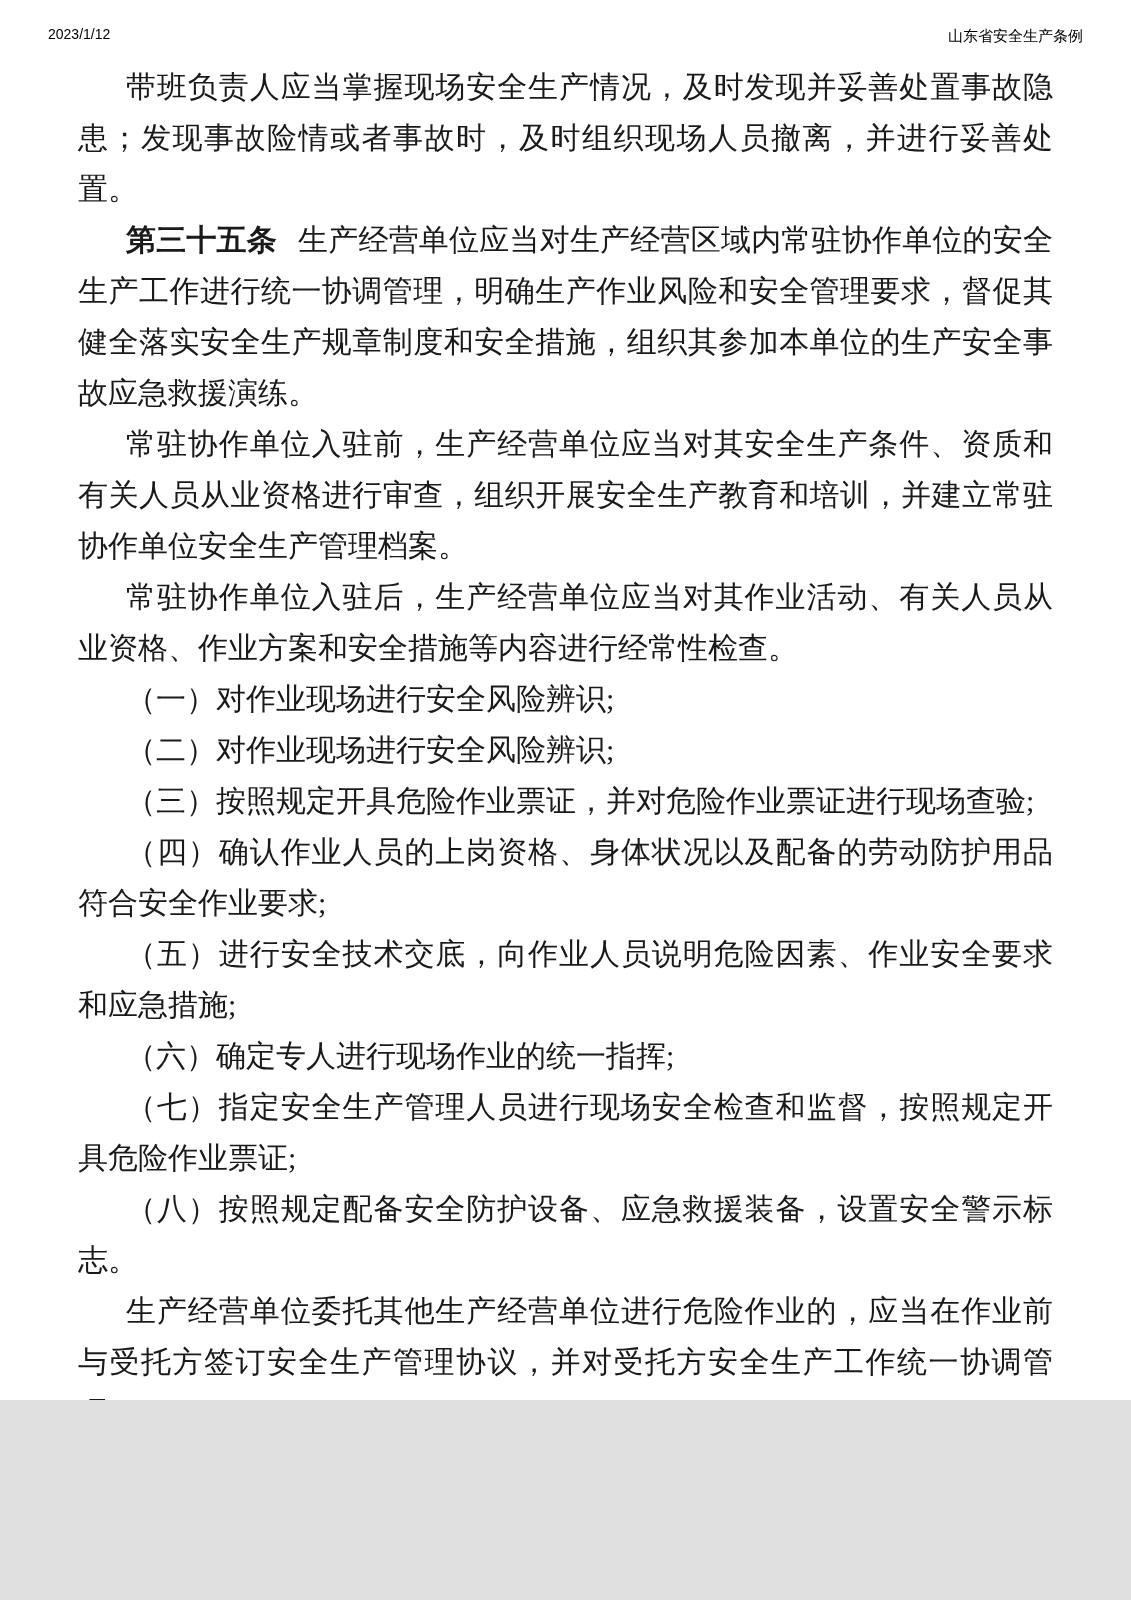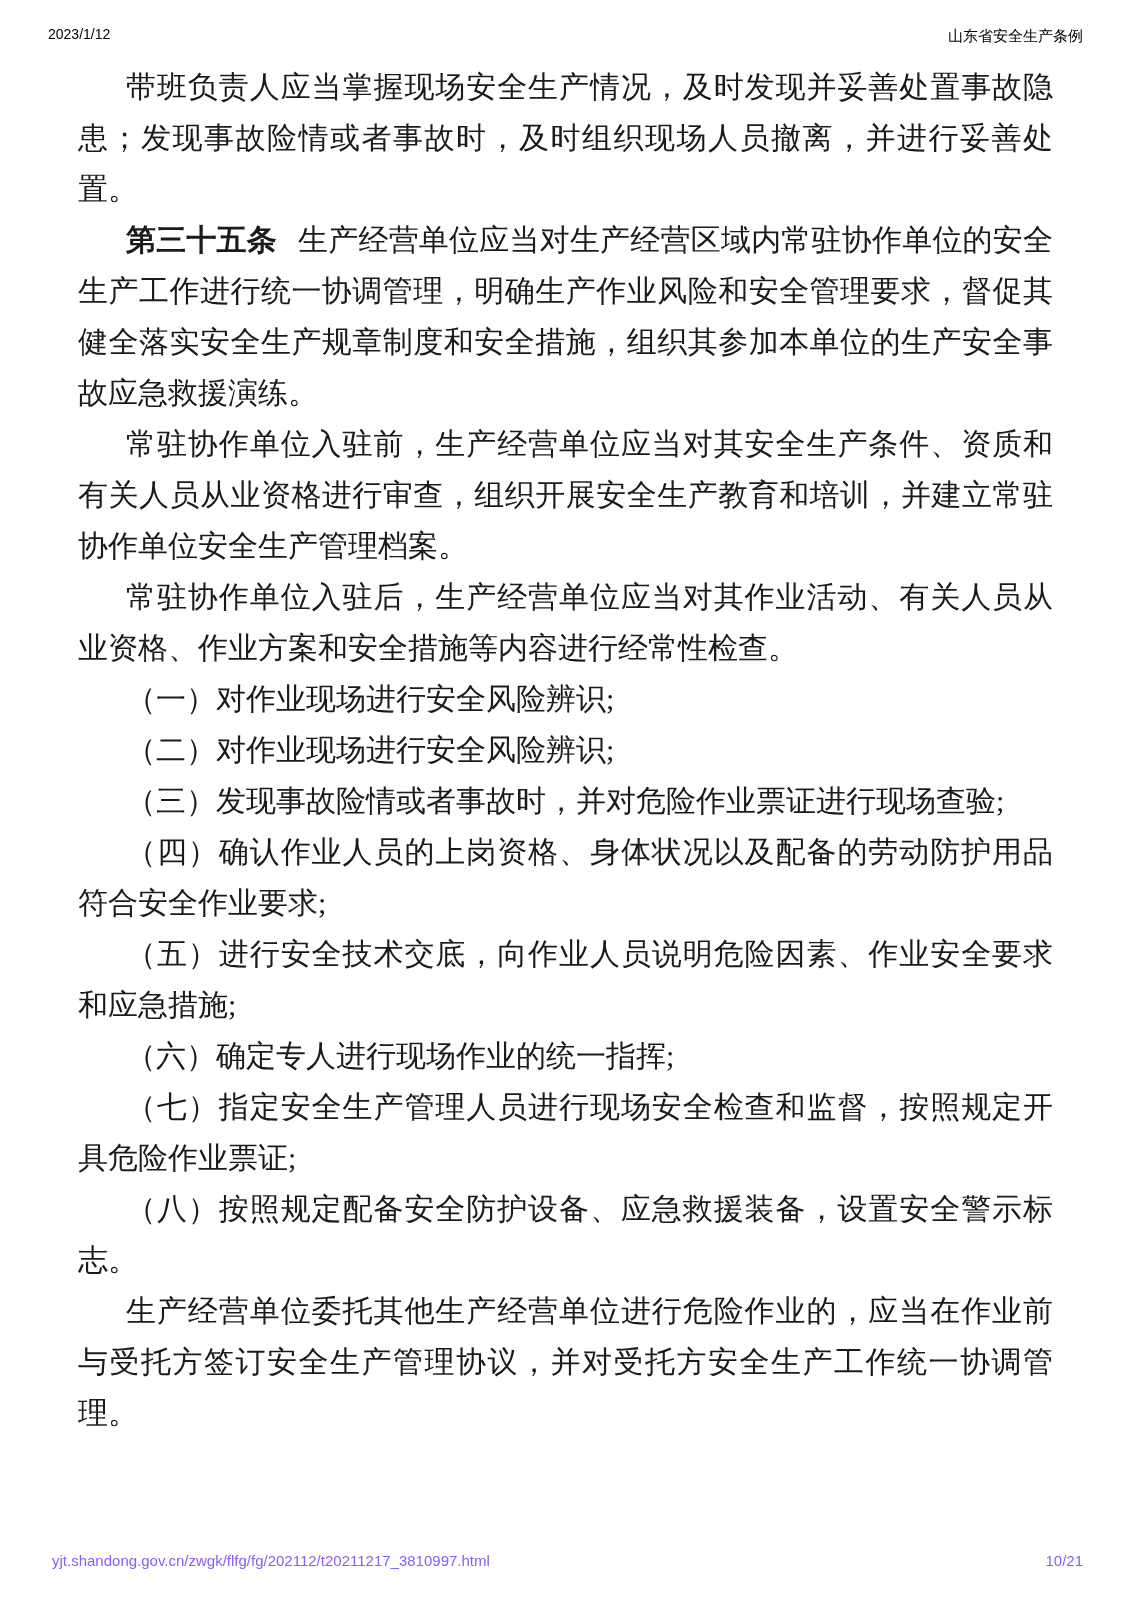--- a/index.html
+++ b/index.html
@@ -3,21 +3,21 @@
 <meta charset="utf-8">
 <style>
   html, body {
     margin: 0;
     padding: 0;
     background: #e0e0e0;
   }
   .page {
     position: relative;
     width: 1131px;
-    height: 1600px;
+    height: 1400px;
     margin: 0 auto;
     background: #ffffff;
     overflow: hidden;
     font-family: "Liberation Sans", sans-serif;
   }
   
   .print-header {
     position: absolute;
     top: 24px;
     left: 48px;
@@ -93,21 +93,21 @@
     <span class="print-title">山东省安全生产条例</span>
   </div>
 
   <div class="doc-content">
     <p><b class="term"></b><span>带班负责人应当掌握现场安全生产情况，及时发现并妥善处置事故隐患；发现事故险情或者事故时，及时组织现场人员撤离，并进行妥善处置。</span></p>
     <p><b class="term">第三十五条</b><span>生产经营单位应当对生产经营区域内常驻协作单位的安全生产工作进行统一协调管理，明确生产作业风险和安全管理要求，督促其健全落实安全生产规章制度和安全措施，组织其参加本单位的生产安全事故应急救援演练。</span></p>
     <p><b class="term"></b><span>常驻协作单位入驻前，生产经营单位应当对其安全生产条件、资质和有关人员从业资格进行审查，组织开展安全生产教育和培训，并建立常驻协作单位安全生产管理档案。</span></p>
     <p><b class="term"></b><span>常驻协作单位入驻后，生产经营单位应当对其作业活动、有关人员从业资格、作业方案和安全措施等内容进行经常性检查。</span></p>
     <p><b class="term"></b><span>（一）对作业现场进行安全风险辨识;</span></p>
     <p><b class="term"></b><span>（二）对作业现场进行安全风险辨识;</span></p>
-    <p><b class="term"></b><span>（三）发现事故险情或者事故时，并对危险作业票证进行现场查验;</span></p>
+    <p><b class="term"></b><span>（三）按照规定开具危险作业票证，并对危险作业票证进行现场查验;</span></p>
     <p><b class="term"></b><span>（四）确认作业人员的上岗资格、身体状况以及配备的劳动防护用品符合安全作业要求;</span></p>
     <p><b class="term"></b><span>（五）进行安全技术交底，向作业人员说明危险因素、作业安全要求和应急措施;</span></p>
     <p><b class="term"></b><span>（六）确定专人进行现场作业的统一指挥;</span></p>
     <p><b class="term"></b><span>（七）指定安全生产管理人员进行现场安全检查和监督，按照规定开具危险作业票证;</span></p>
     <p><b class="term"></b><span>（八）按照规定配备安全防护设备、应急救援装备，设置安全警示标志。</span></p>
     <p><b class="term"></b><span>生产经营单位委托其他生产经营单位进行危险作业的，应当在作业前与受托方签订安全生产管理协议，并对受托方安全生产工作统一协调管理。</span></p>
   </div>
 
   <div class="print-footer">
     <span class="footer-url">yjt.shandong.gov.cn/zwgk/flfg/fg/202112/t20211217_3810997.html</span>

